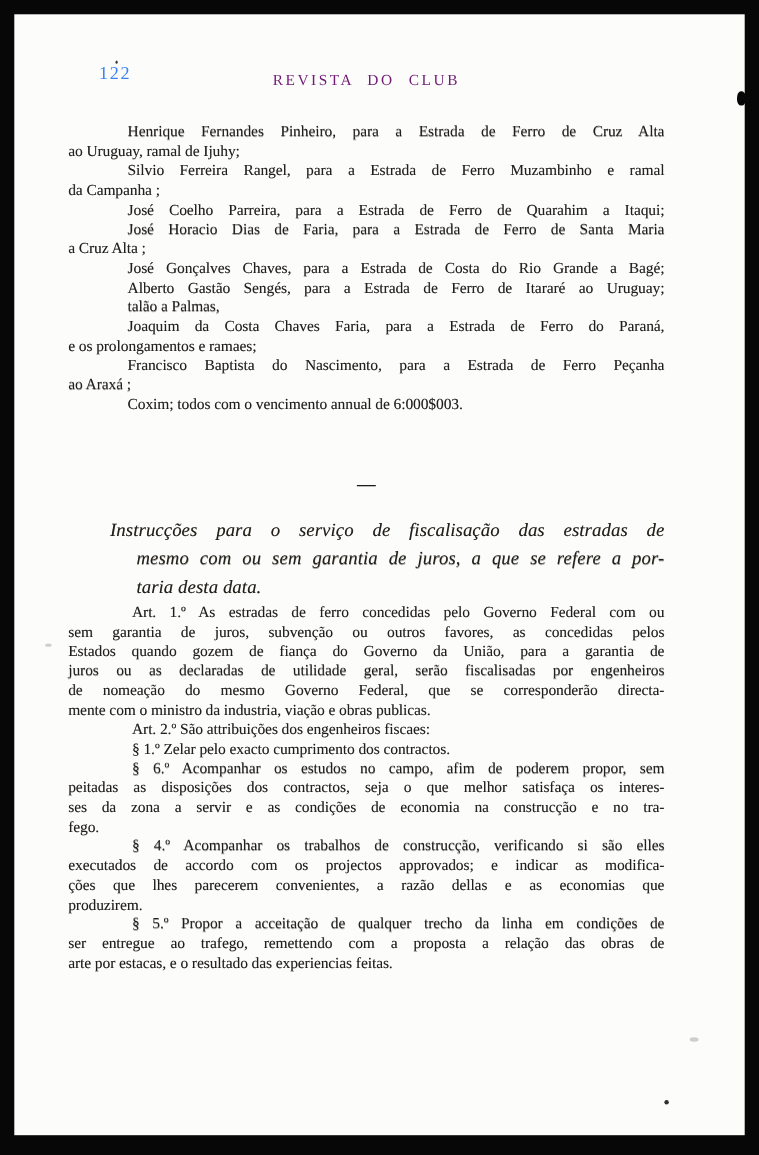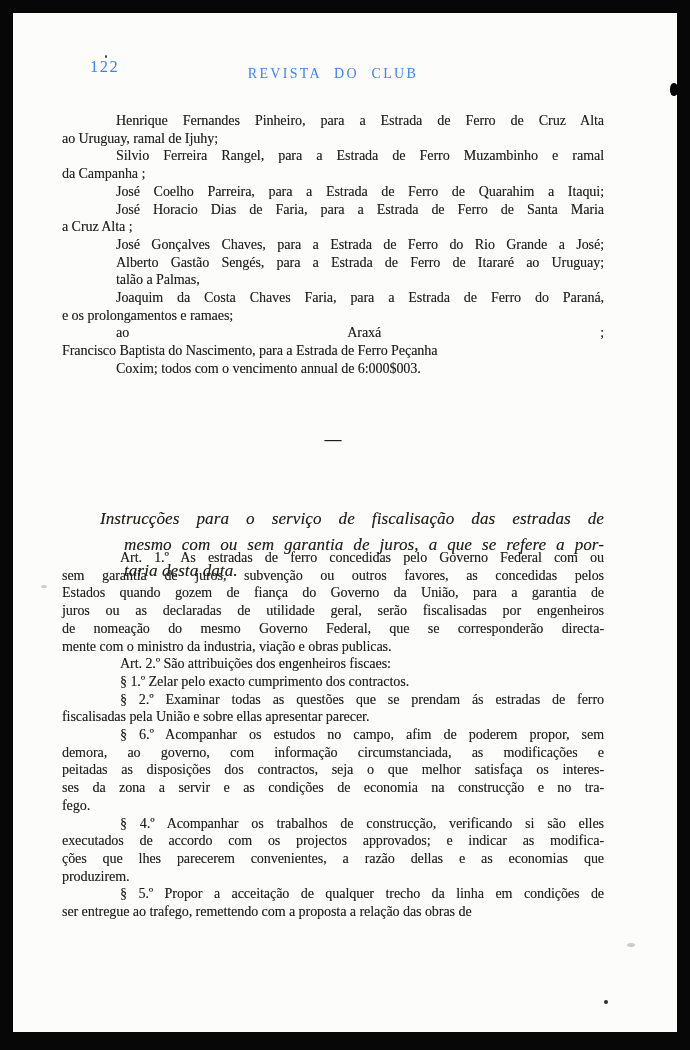--- a/index.html
+++ b/index.html
@@ -32,21 +32,21 @@
     position: absolute; left: 28px; top: 0;
     font-size: 16.5px; letter-spacing: 1.5px;
     color: #3b82f6;
   }
   .journal {
     position: absolute; left: 0; right: 0; top: 9px;
     text-align: center;
     font-size: 14px;
     letter-spacing: 2.3px;
     word-spacing: 7px;
-    color: #3b82f6;
+    color: #701a75;
   }
   
   .bodytext .para { margin: 0; }
   .bodytext .line {
     font-size: 14px;
     line-height: 17.7px;
     letter-spacing: -0.05px;
     text-align: justify;
     text-align-last: justify;
     white-space: nowrap;
@@ -74,21 +74,21 @@
     font-style: italic;
     font-size: 17px;
     line-height: 26px;
     letter-spacing: 0.1px;
     text-align: justify;
     text-align-last: justify;
     text-shadow: 0.2px 0.2px 0.35px rgba(40,38,34,0.45);
     color: #232019;
   }
   .heading .para .line { padding-left: 62px; }
-  .heading .para .line:first-child { padding-left: 38px; margin-top: 37px; }
+  .heading .para .line:first-child { padding-left: 38px; }
   .heading .para .line:last-child { text-align-last: left; }
   
   .speck { position: absolute; border-radius: 50%; }
   .speck-dot      { left: 604px; top: 1000px; width: 4px; height: 4px; background: #181715; opacity: .9; }
   .speck-smudge   { left: 627px; top: 943px; width: 8px; height: 4px; background: #8a8a86; opacity: .4; }
   .speck-tick     { left: 105px; top: 55px;  width: 2px; height: 3px; background: #3a3835; }
   .speck-margin   { left: 41px;  top: 585px; width: 6px; height: 3px; background: #9a9892; opacity: .45; }
   .border-notch {
     position: absolute; left: 670px; top: 83px;
     width: 8px; height: 13px;
@@ -116,35 +116,35 @@
           <div class="line">da Campanha ;</div>
         </div>
         <div class="para jl">
           <div class="line">José Coelho Parreira, para a Estrada de Ferro de Quarahim a Itaqui;</div>
         </div>
         <div class="para">
           <div class="line">José Horacio Dias de Faria, para a Estrada de Ferro de Santa Maria</div>
           <div class="line">a Cruz Alta ;</div>
         </div>
         <div class="para jl">
-          <div class="line">José Gonçalves Chaves, para a Estrada de Ferro do Rio Grande a José;</div>
+          <div class="line">José Gonçalves Chaves, para a Estrada de Costa do Rio Grande a Bagé;</div>
         </div>
         <div class="para jl">
           <div class="line">Alberto Gastão Sengés, para a Estrada de Ferro de Itararé ao Uruguay;</div>
         </div>
         <div class="para">
           <div class="line">talão a Palmas,</div>
         </div>
         <div class="para">
           <div class="line">Joaquim da Costa Chaves Faria, para a Estrada de Ferro do Paraná,</div>
           <div class="line">e os prolongamentos e ramaes;</div>
         </div>
         <div class="para">
+          <div class="line">Francisco Baptista do Nascimento, para a Estrada de Ferro Peçanha</div>
           <div class="line">ao Araxá ;</div>
-          <div class="line">Francisco Baptista do Nascimento, para a Estrada de Ferro Peçanha</div>
         </div>
         <div class="para">
           <div class="line">Coxim; todos com o vencimento annual de 6:000$003.</div>
         </div>
       </div>
 
     <div class="column dash">—</div>
 
     <div class="column bodytext heading">
         <div class="para">
@@ -163,39 +163,35 @@
           <div class="line">de nomeação do mesmo Governo Federal, que se corresponderão directa-</div>
           <div class="line">mente com o ministro da industria, viação e obras publicas.</div>
         </div>
         <div class="para">
           <div class="line">Art. 2.º São attribuições dos engenheiros fiscaes:</div>
         </div>
         <div class="para">
           <div class="line">§ 1.º Zelar pelo exacto cumprimento dos contractos.</div>
         </div>
         <div class="para">
-          <div class="line">§ 2.º Examinar todas as questões que se prendam ás estradas de ferro</div>
-          <div class="line">fiscalisadas pela União e sobre ellas apresentar parecer.</div>
-        </div>
-        <div class="para">
           <div class="line">§ 6.º Acompanhar os estudos no campo, afim de poderem propor, sem</div>
-          <div class="line">demora, ao governo, com informação circumstanciada, as modificações e</div>
           <div class="line">peitadas as disposições dos contractos, seja o que melhor satisfaça os interes-</div>
           <div class="line">ses da zona a servir e as condições de economia na construcção e no tra-</div>
           <div class="line">fego.</div>
         </div>
         <div class="para">
           <div class="line">§ 4.º Acompanhar os trabalhos de construcção, verificando si são elles</div>
           <div class="line">executados de accordo com os projectos approvados; e indicar as modifica-</div>
           <div class="line">ções que lhes parecerem convenientes, a razão dellas e as economias que</div>
           <div class="line">produzirem.</div>
         </div>
         <div class="para">
           <div class="line">§ 5.º Propor a acceitação de qualquer trecho da linha em condições de</div>
           <div class="line">ser entregue ao trafego, remettendo com a proposta a relação das obras de</div>
+          <div class="line">arte por estacas, e o resultado das experiencias feitas.</div>
         </div>
       </div>
 
   </div>
 
   <div class="speck speck-dot"></div>
   <div class="speck speck-smudge"></div>
   <div class="speck speck-tick"></div>
   <div class="speck speck-margin"></div>
   <div class="border-notch"></div>

